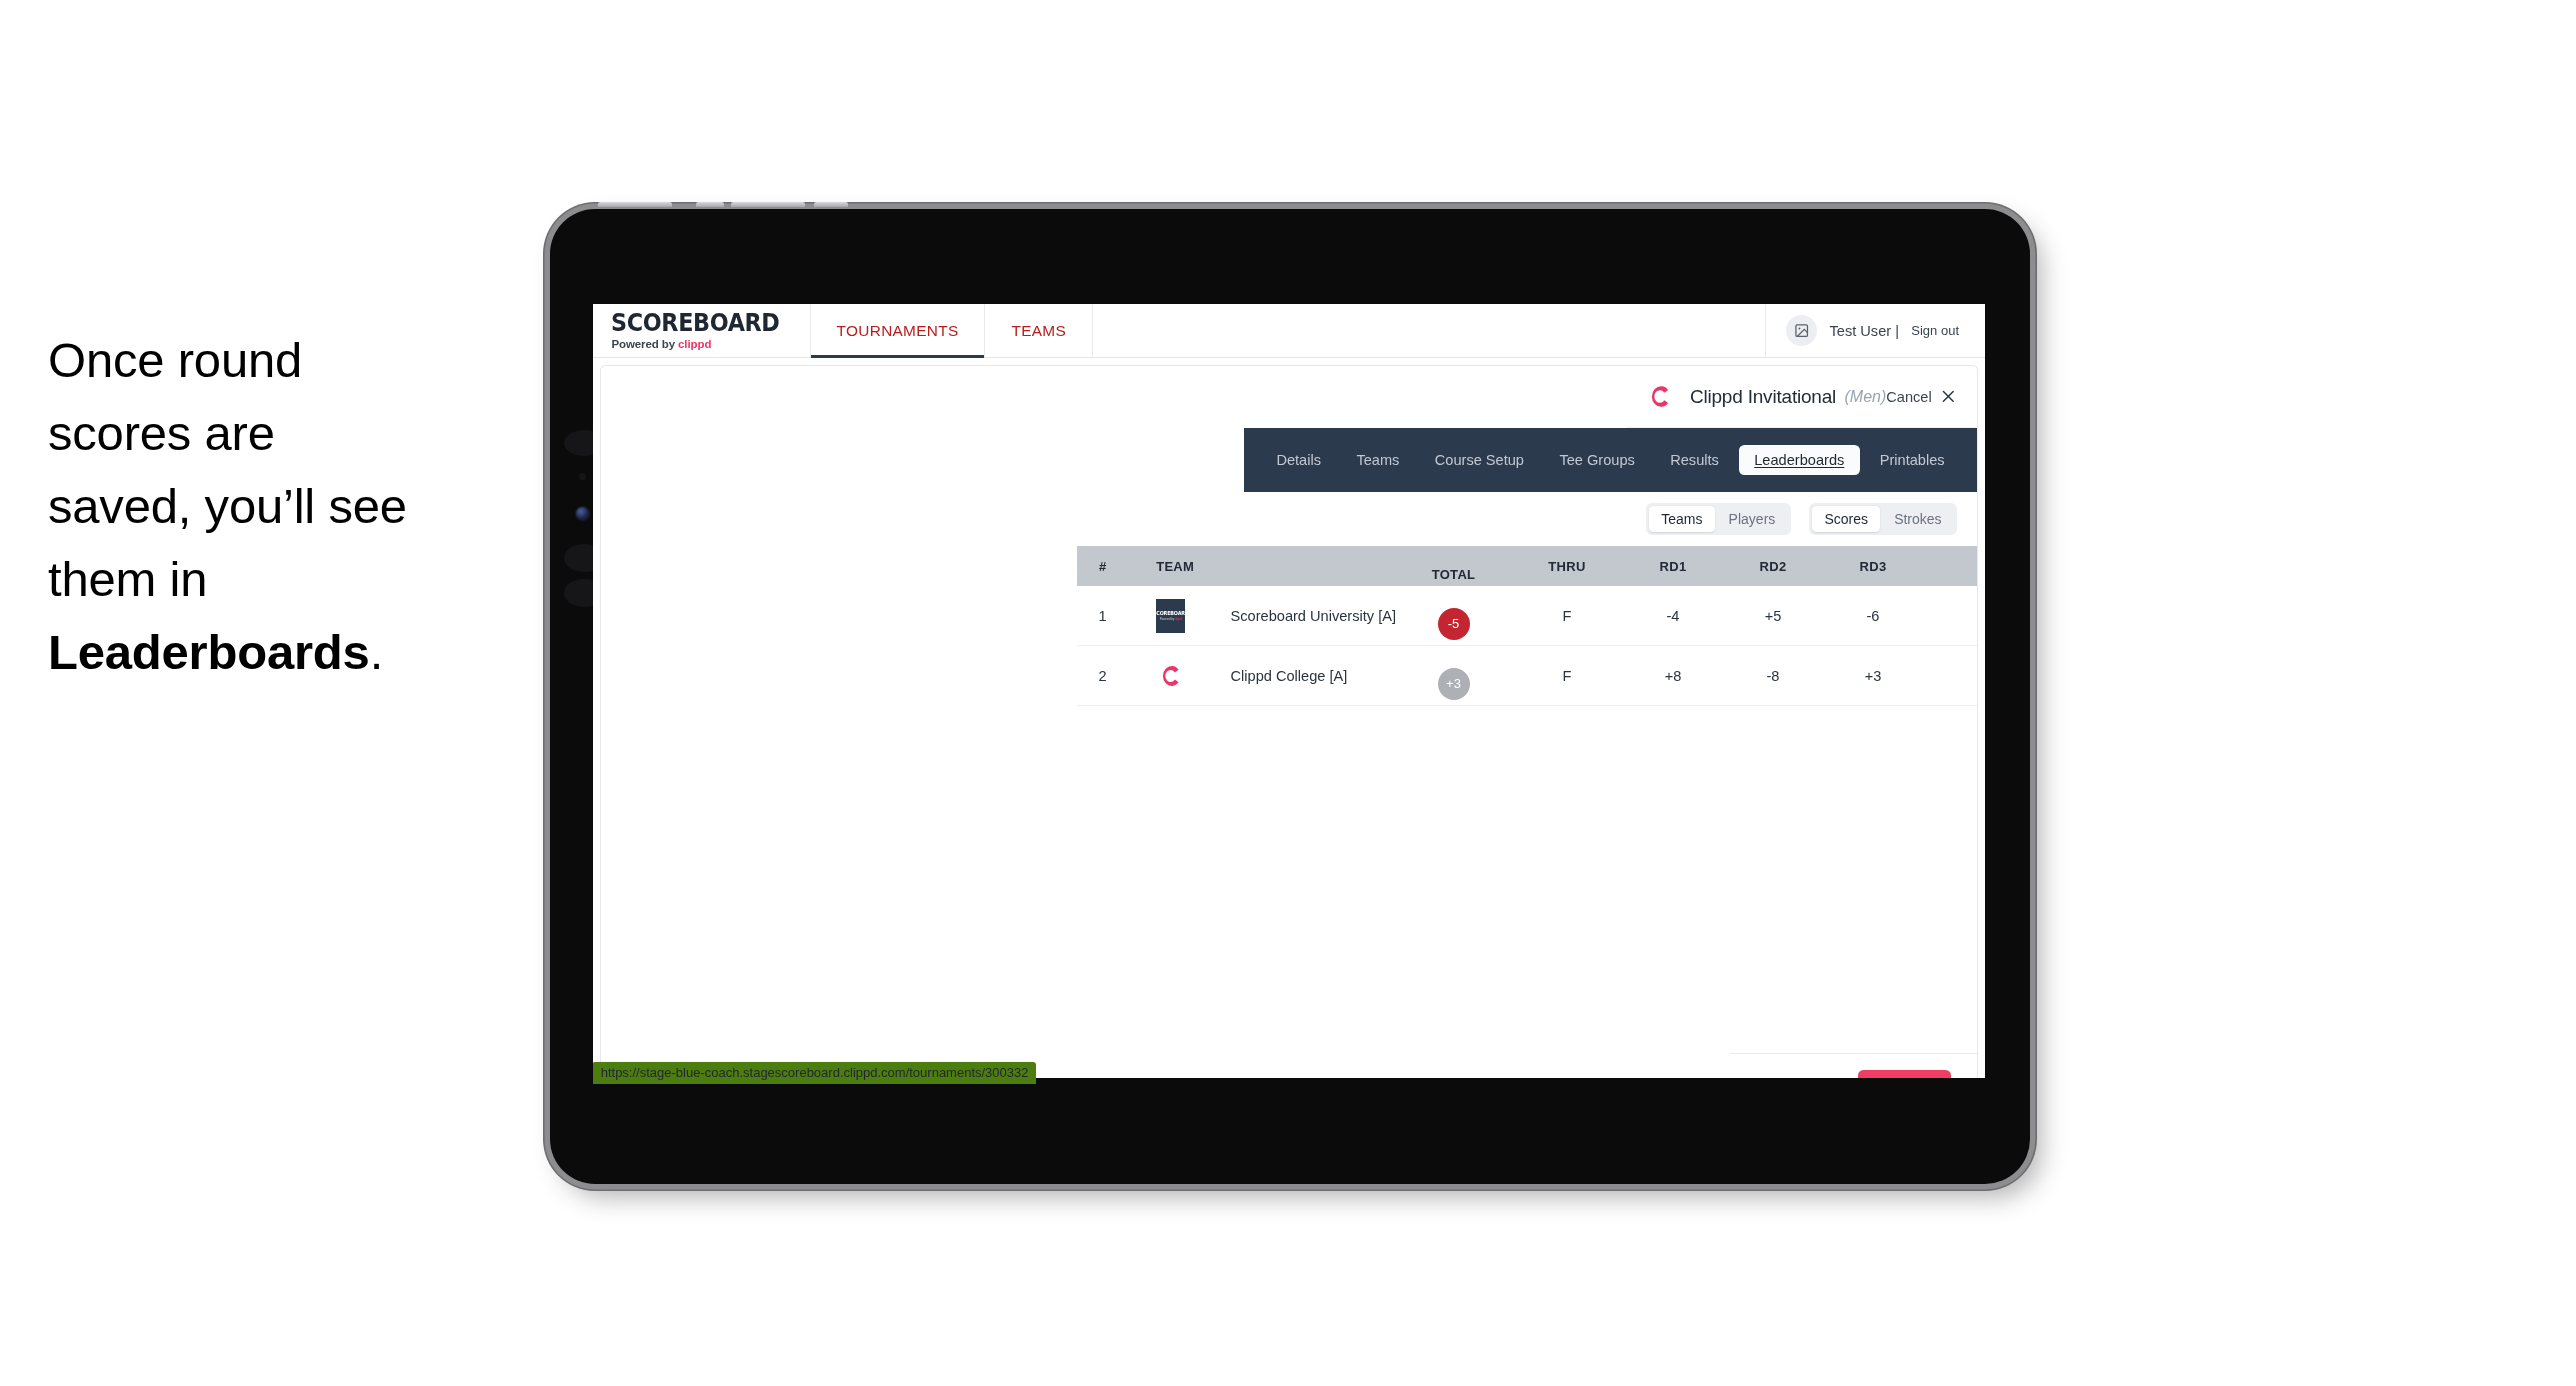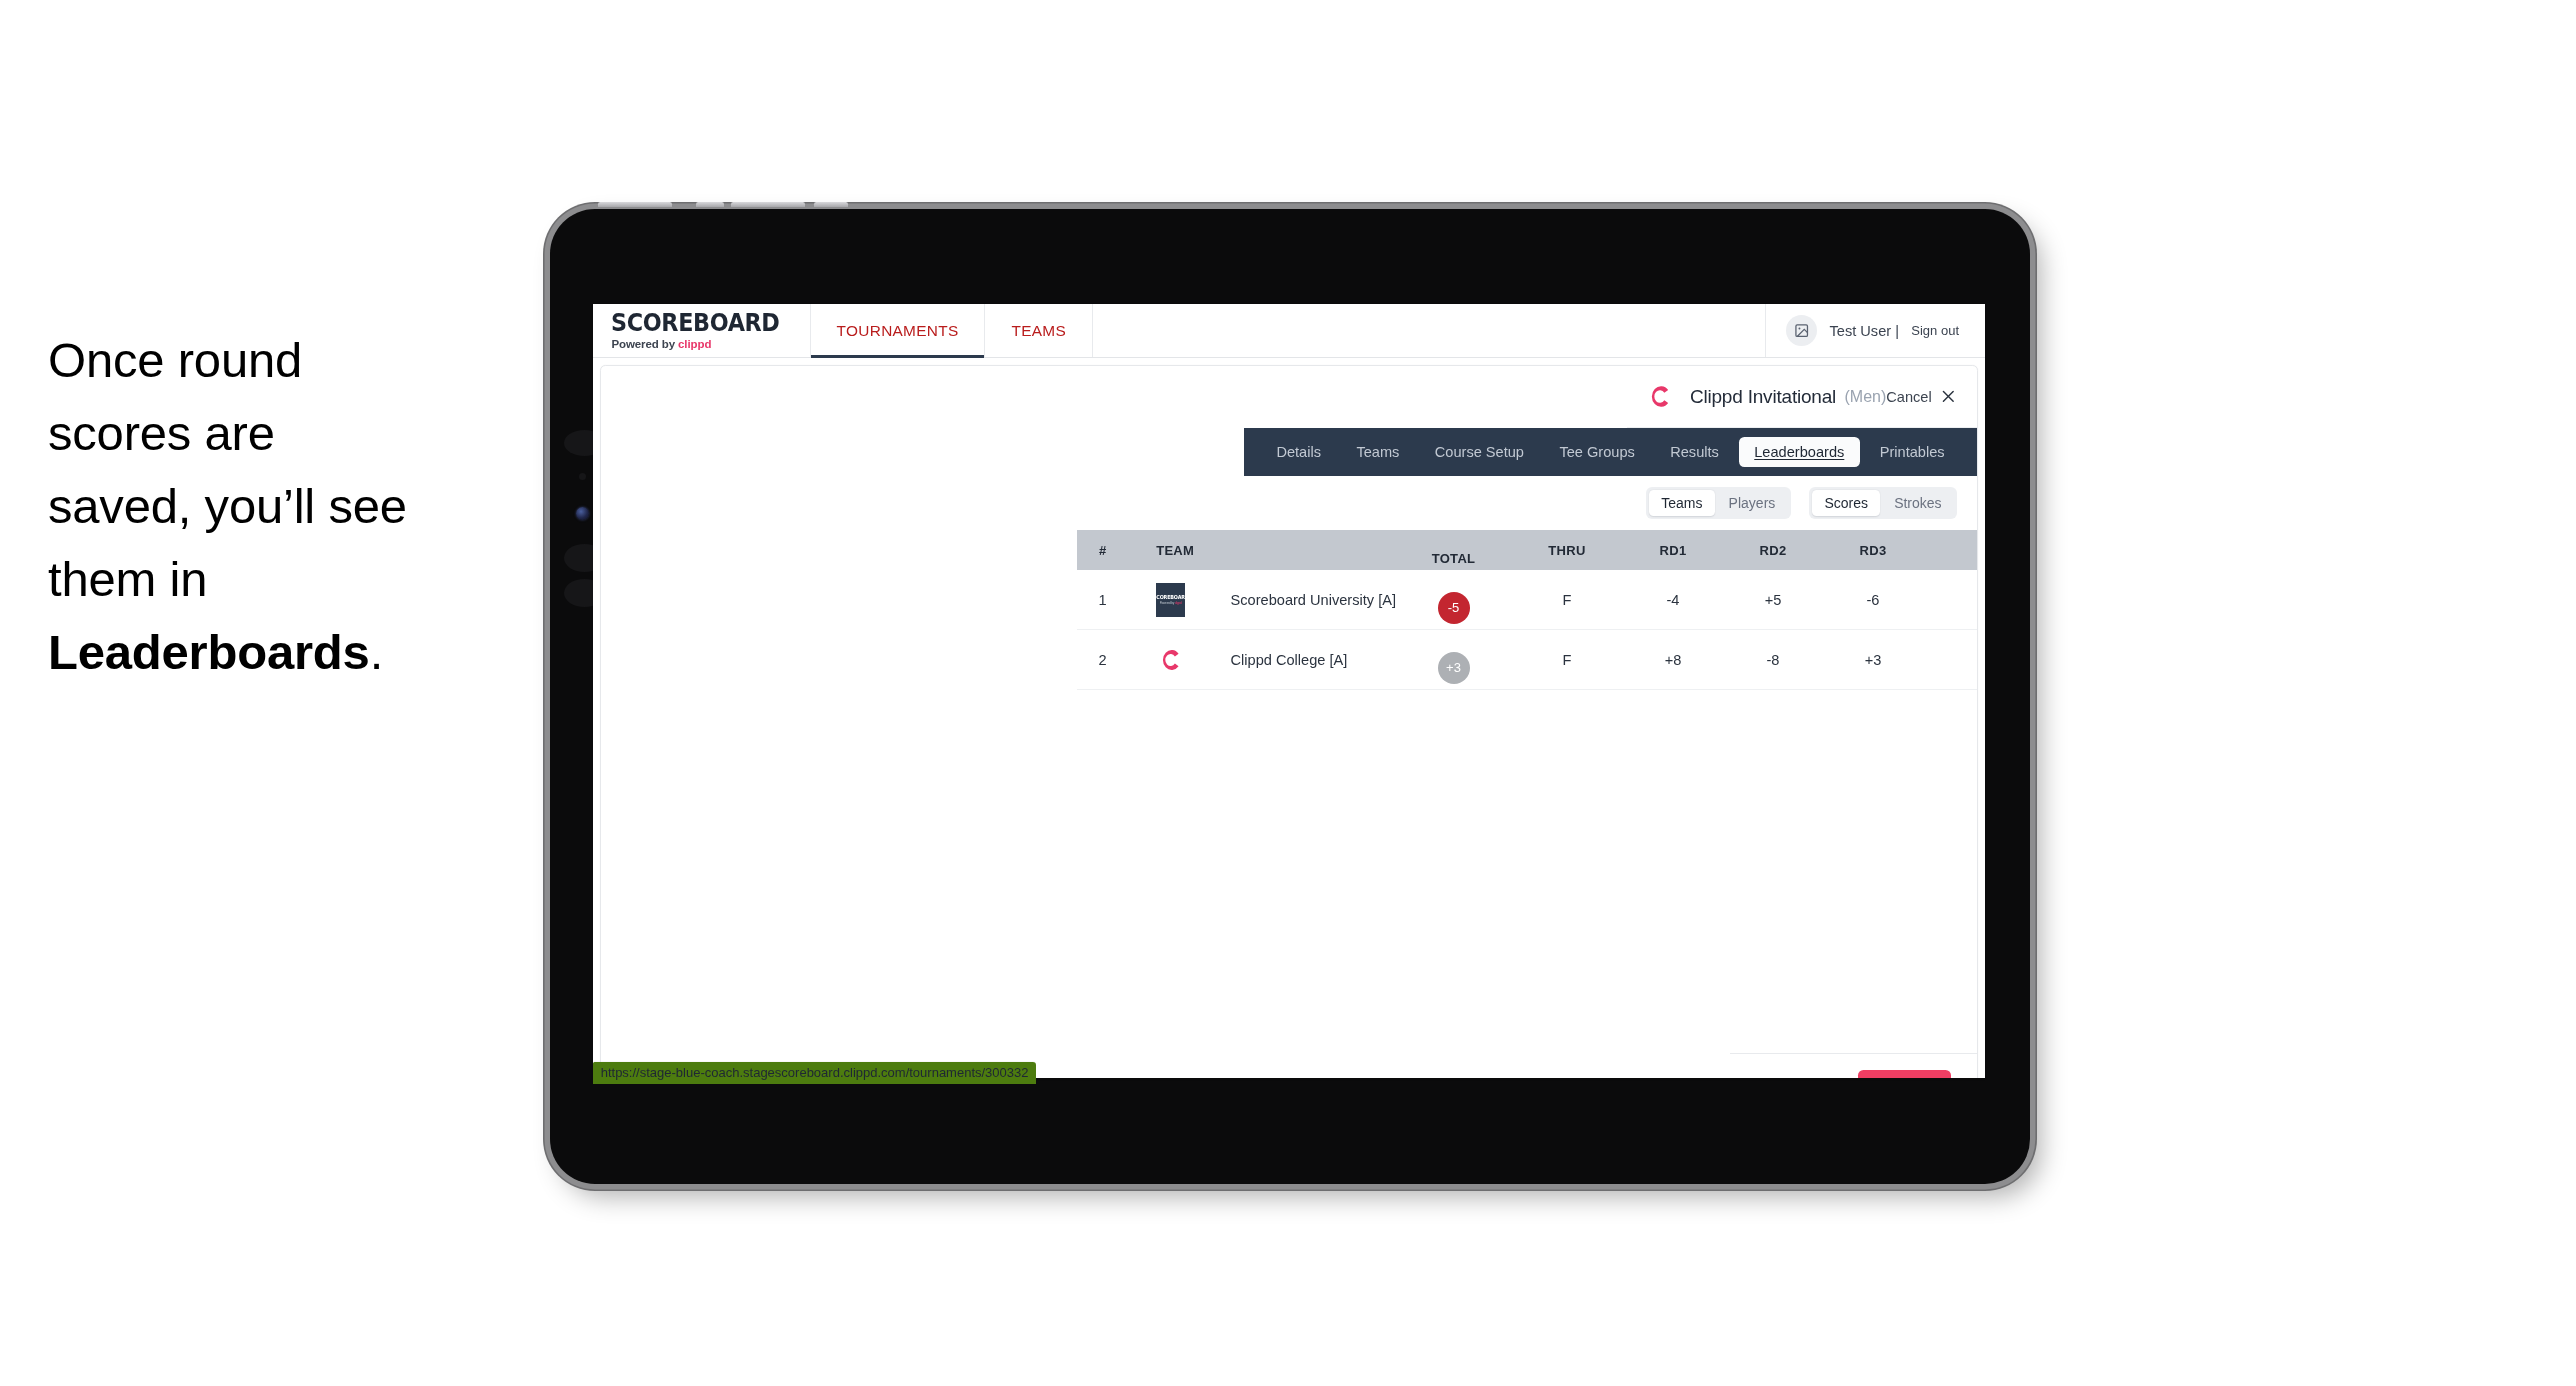--- a/index.html
+++ b/index.html
@@ -175,31 +175,31 @@
     padding: 0 21.5px 0 20px;
     border-bottom: 0.8px solid #edeff1;
     flex: 0 0 auto;
   }
   #card-logo {
     width: 26px; height: 26px;
     display: flex; align-items: center; justify-content: center;
     margin-right: 17px;
   }
   #card-title { font-size: 19px; color: #242c39; letter-spacing: -0.2px; }
-  #card-title-sub { font-size: 16px; color: #9aa3b0; margin-left: 8.4px; }
+  #card-title-sub { font-size: 16px; color: #9aa3b0; margin-left: 8.4px; font-style: italic; }
   #card-head-spacer { flex: 1; }
   #cancel-x {
     display: flex; align-items: center; gap: 9.2px;
     font-size: 14.6px; color: #3c4450; cursor: pointer;
   }
 
   
   #tabstrip {
     background: #2c3a4d;
-    height: 48px;
+    height: 64px;
     display: flex;
     align-items: center;
     padding: 0 17px;
     gap: 4.6px;
     flex: 0 0 auto;
   }
   .stab {
     font-size: 14.6px;
     color: #c2c9d3;
     padding: 7px 15.4px;

